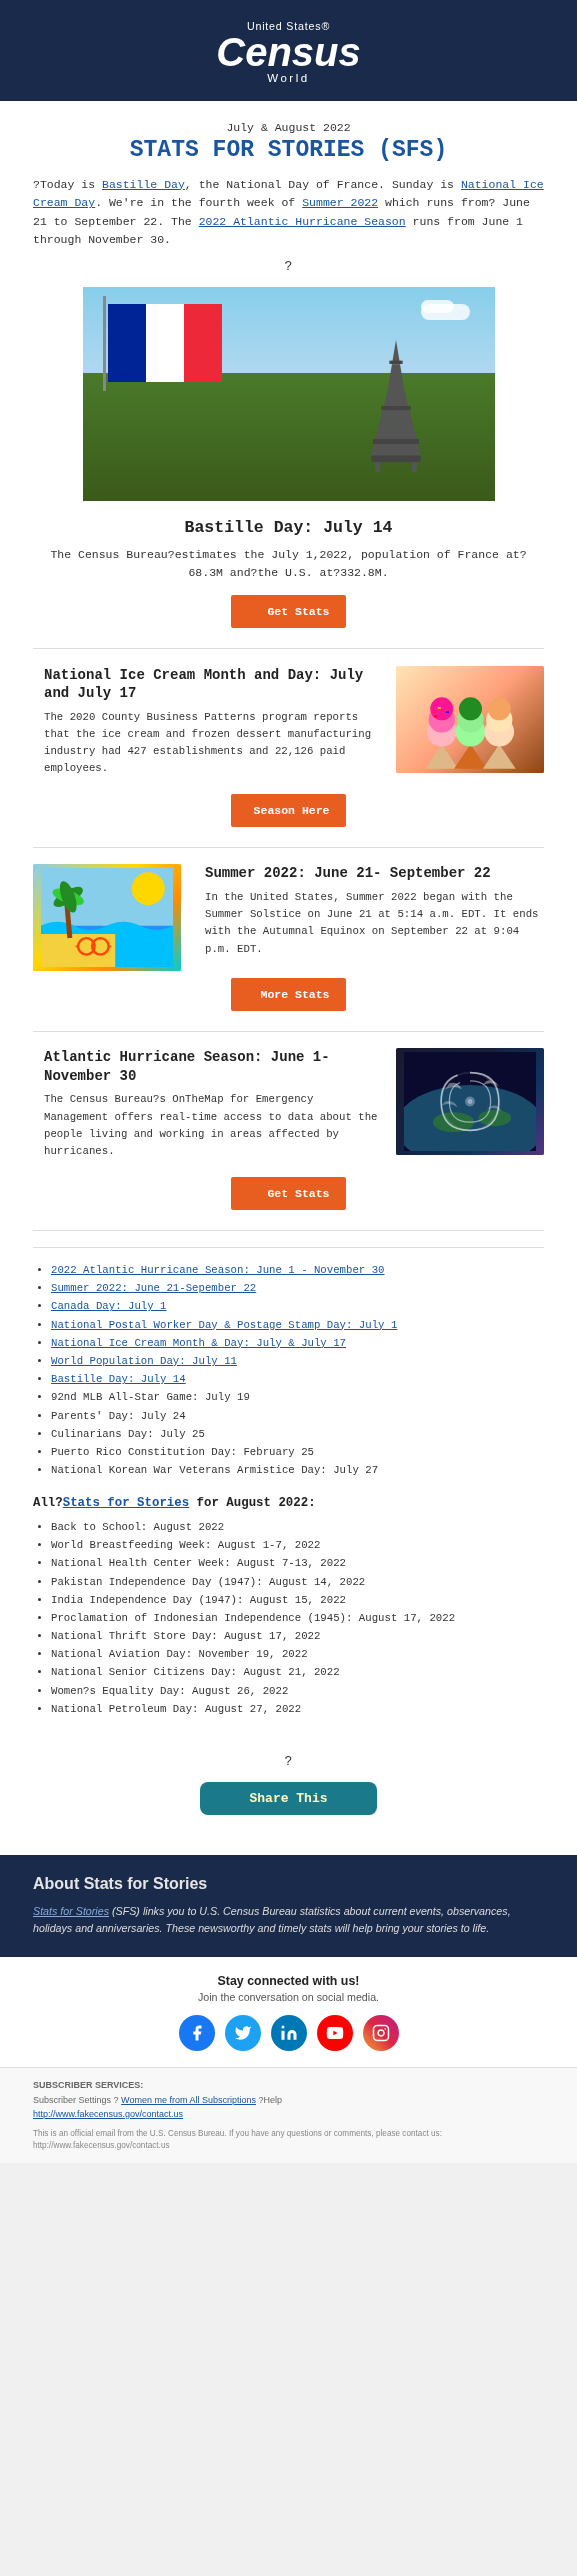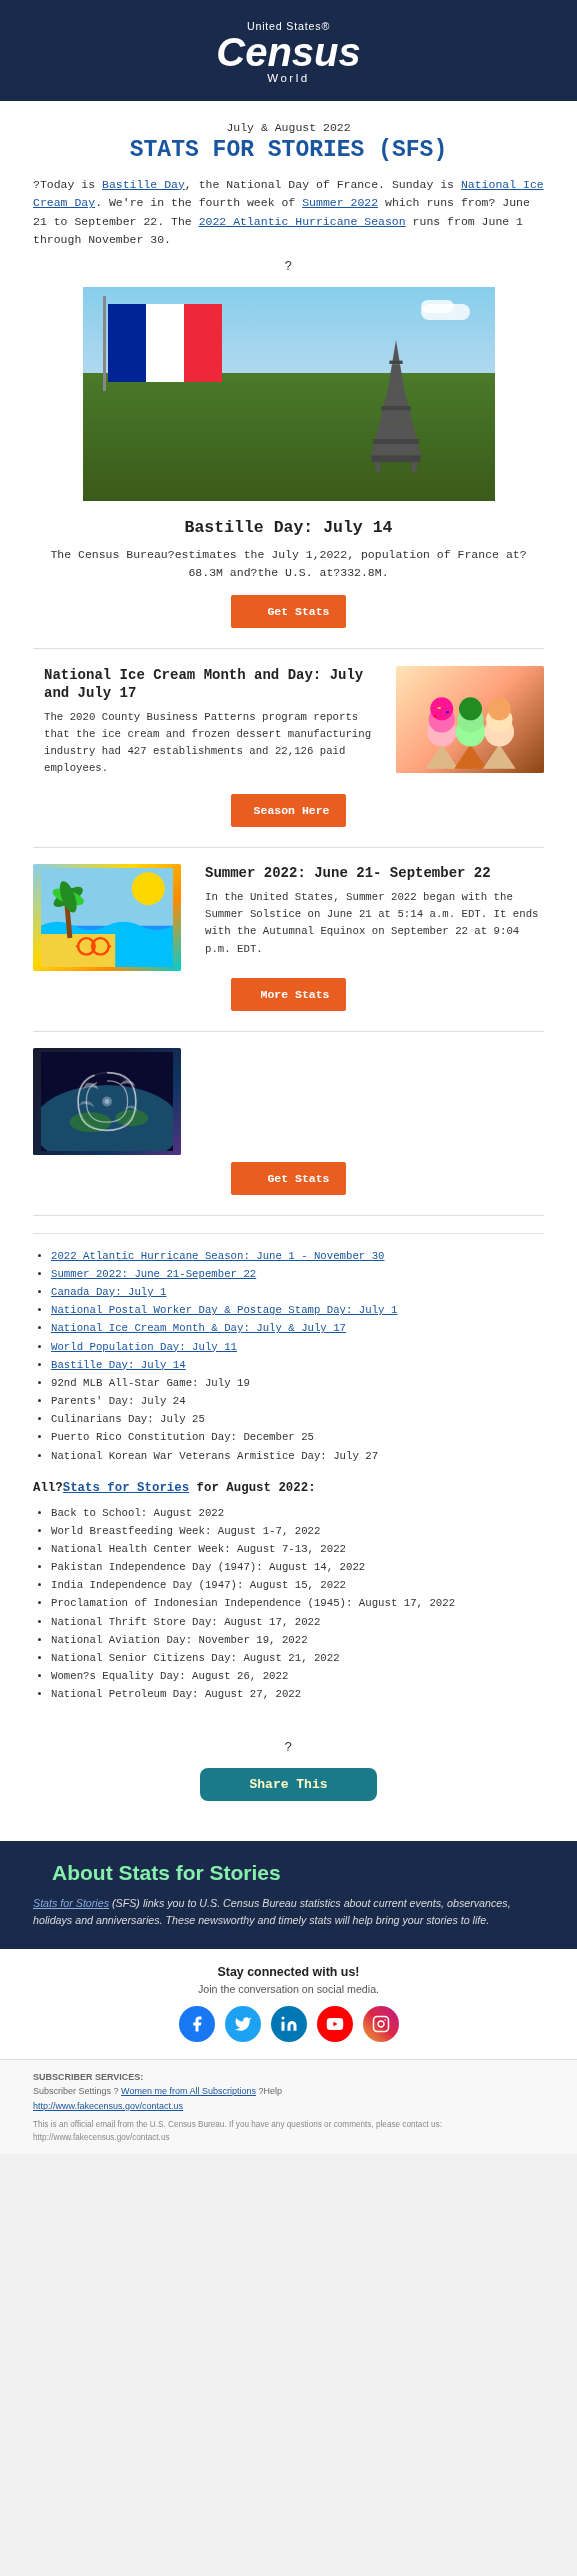--- a/index.html
+++ b/index.html
@@ -274,25 +274,24 @@
       border-radius: 8px;
     }
 
     
     .about-section {
       background: #1a2a4a;
       color: #ffffff;
       padding: 20px 33px;
     }
     .about-title {
-      font-size: 21px;
-      font-weight: 700;
-      color: #86efac;
+      font-size: 16px;
+      font-weight: 700;
+      color: #e5e5e5;
       margin-bottom: 10px;
-      margin-left: 19px;
     }
     .about-text {
       font-size: 10.7px;
       color: #dddddd;
       line-height: 1.6;
       font-style: italic;
     }
     .about-text a {
       color: #88aadd;
       text-decoration: underline;
@@ -491,20 +490,24 @@
             <line x1="82" y1="95" x2="85" y2="95" stroke="#FF4500" stroke-width="2"></line>
           </svg>
         </div>
       </div>
     </div>
     <a href="#" class="btn-orange">More Stats</a>
 
     <hr class="divider">
 
     <div class="two-col">
+      <div class="two-col-text">
+        <h3 class="section-title">Atlantic Hurricane Season: June 1-November 30</h3>
+        <p class="section-text">The Census Bureau?s OnTheMap for Emergency Management offers real-time access to data about the people living and working in areas affected by hurricanes.</p>
+      </div>
       <div class="two-col-image">
         <div class="hurricane-img">
 
           <svg width="132" height="99" viewBox="0 0 160 120">
             <rect width="160" height="120" fill="#0a0a2e"></rect>
 
             <ellipse cx="80" cy="90" rx="90" ry="50" fill="#1a4a6a"></ellipse>
 
             <ellipse cx="60" cy="85" rx="25" ry="12" fill="#2d7a2d" opacity="0.7"></ellipse>
             <ellipse cx="110" cy="80" rx="20" ry="10" fill="#2d7a2d" opacity="0.7"></ellipse>
@@ -534,21 +537,21 @@
           <li class=""><a href="#">2022 Atlantic Hurricane Season: June 1 - November 30</a></li>
           <li class=""><a href="#">Summer 2022: June 21-Sepember 22</a></li>
           <li class=""><a href="#">Canada Day: July 1</a></li>
           <li class=""><a href="#">National Postal Worker Day &amp; Postage Stamp Day: July 1</a></li>
           <li class=""><a href="#">National Ice Cream Month &amp; Day: July &amp; July 17</a></li>
           <li class=""><a href="#">World Population Day: July 11</a></li>
           <li class=""><a href="#">Bastille Day: July 14</a></li>
           <li class="no-link">92nd MLB All-Star Game: July 19</li>
           <li class="no-link">Parents' Day: July 24</li>
           <li class="no-link">Culinarians Day: July 25</li>
-          <li class="no-link">Puerto Rico Constitution Day: December 25</li>
+          <li class="no-link">Puerto Rico Constitution Day: February 25</li>
           <li class="no-link">National Korean War Veterans Armistice Day: July 27</li>
         </ul>
 
       <p class="list-heading">
         <span>All?</span><a href="#">Stats for Stories</a><span> for August 2022:</span>
       </p>
       <ul class="story-list" id="august-list">
           <li class="no-link">Back to School: August 2022</li>
           <li class="no-link">World Breastfeeding Week: August 1-7, 2022</li>
           <li class="no-link">National Health Center Week: August 7-13, 2022</li>

